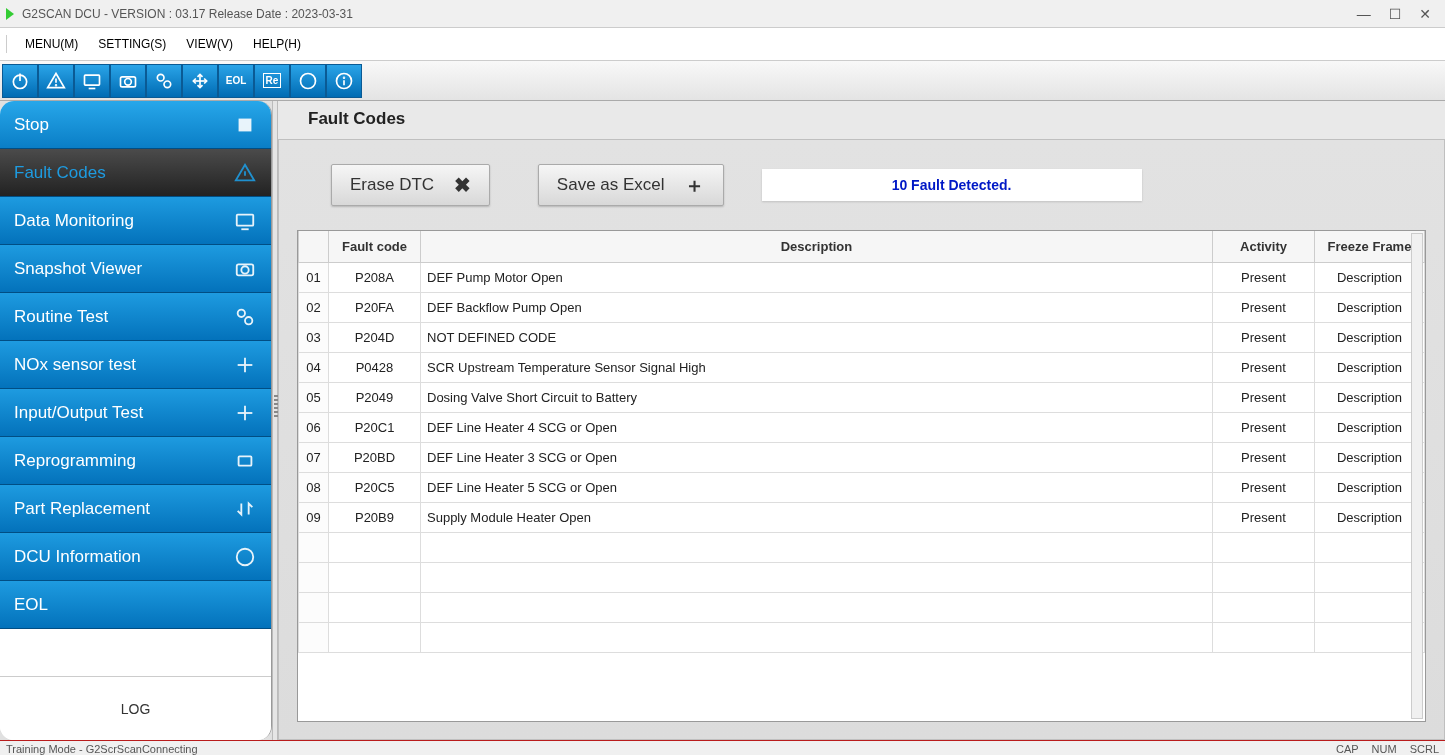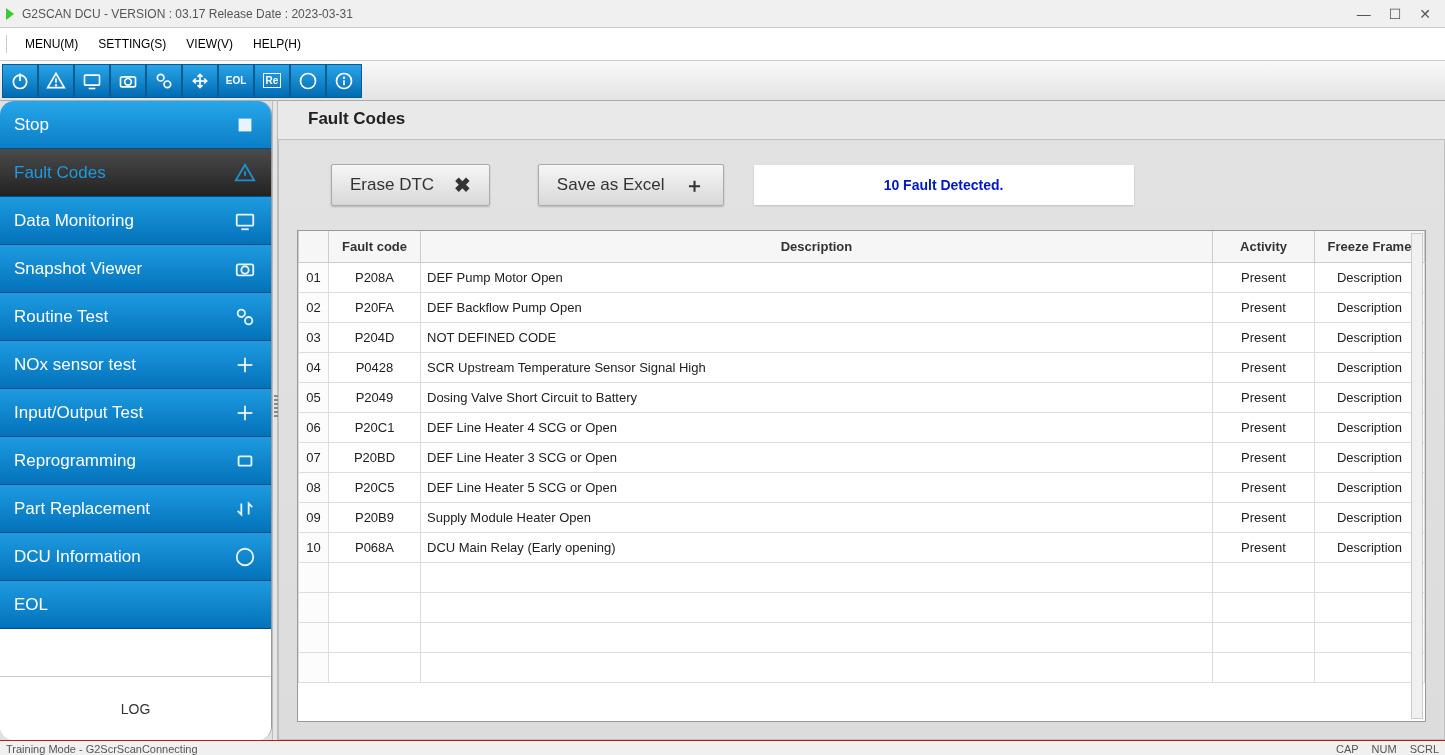--- a/index.html
+++ b/index.html
@@ -42,21 +42,21 @@
 .splitter:after { content:""; position:absolute; top:46%; left:1px; width:4px; height:24px; background:repeating-linear-gradient(#888 0 2px, transparent 2px 4px); }
 
 
 .content { flex:1; background:#e9e9e9; overflow:hidden; display:flex; flex-direction:column; }
 .content-header { height:32px; padding:8px 30px 0 30px; font-size:17px; font-weight:600; color:#222; }
 .content-wrap { flex:1; background:linear-gradient(#e2e2e2,#dcdcdc); border:1px solid #bfbfbf; margin:6px 0 0 0; padding:24px 18px 0 18px; overflow:hidden; position:relative; }
 
 .actionbar { display:flex; align-items:center; gap:14px; margin-bottom:24px; }
 .actbtn { height:42px; padding:0 18px; background:linear-gradient(#f6f6f6,#d8d8d8); border:1px solid #aaa; border-radius:2px; box-shadow:0 1px 2px rgba(0,0,0,0.2); display:flex; align-items:center; gap:20px; font-size:17px; color:#333; cursor:pointer;margin-left:34px; }
 .actbtn .btnicon { font-size:20px; font-weight:bold; }
-.statusbox { flex:0 0 380px; margin-left:16px; height:40px; background:#fff; display:flex; align-items:center; justify-content:center; color:#0018c6; font-weight:bold; font-size:14px; box-shadow:0 1px 2px rgba(0,0,0,0.15); }
+.statusbox { flex:0 0 380px; margin-left:24px; height:32px; background:#fff; display:flex; align-items:center; justify-content:center; color:#0018c6; font-weight:bold; font-size:14px; box-shadow:0 1px 2px rgba(0,0,0,0.15); }
 
 .tablewrap { background:#fff; border:1px solid #999; height:492px; overflow:hidden; position:relative; }
 table.faults { width:100%; border-collapse:collapse; font-size:13px; table-layout:fixed; }
 table.faults th { background:#f6f6f6; border:1px solid #ccc; border-top:none; padding:8px 6px; font-weight:600; color:#333; }
 table.faults td { border:1px solid #ddd; padding:7px 6px; color:#222; }
 table.faults td.idx { text-align:center; width:30px; background:#fcfcfc; }
 table.faults td.code { text-align:center; width:90px; }
 table.faults td.act { text-align:center; width:100px; }
 table.faults td.ff { text-align:center; width:100px; }
 table.faults col.c-idx { width:30px; }
@@ -344,27 +344,20 @@
                 <td class="ff">Description</td>
               </tr>
               <tr>
                 <td class="idx">09</td>
                 <td class="code">P20B9</td>
                 <td>Supply Module Heater Open</td>
                 <td class="act">Present</td>
                 <td class="ff">Description</td>
               </tr>
               <tr>
-                <td class="idx">10</td>
-                <td class="code">P068A</td>
-                <td>DCU Main Relay (Early opening)</td>
-                <td class="act">Present</td>
-                <td class="ff">Description</td>
-              </tr>
-              <tr>
                 <td class="idx">&nbsp;</td>
                 <td class="code"></td>
                 <td></td>
                 <td class="act"></td>
                 <td class="ff"></td>
               </tr>
               <tr>
                 <td class="idx">&nbsp;</td>
                 <td class="code"></td>
                 <td></td>

